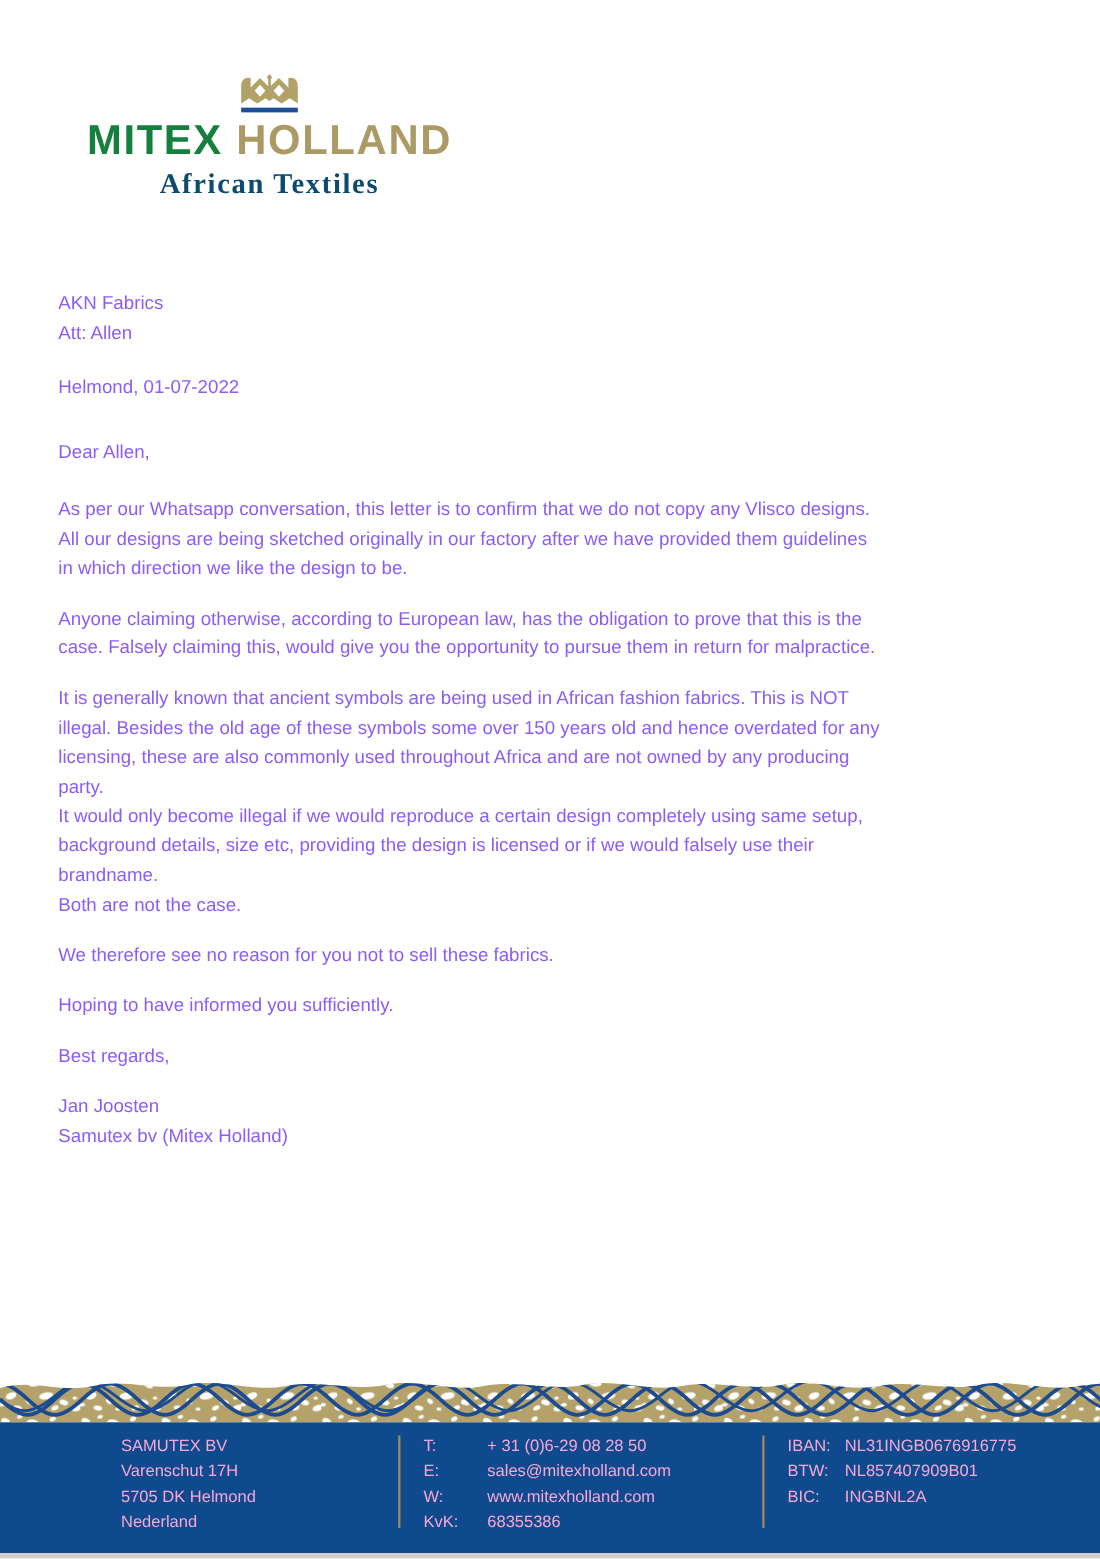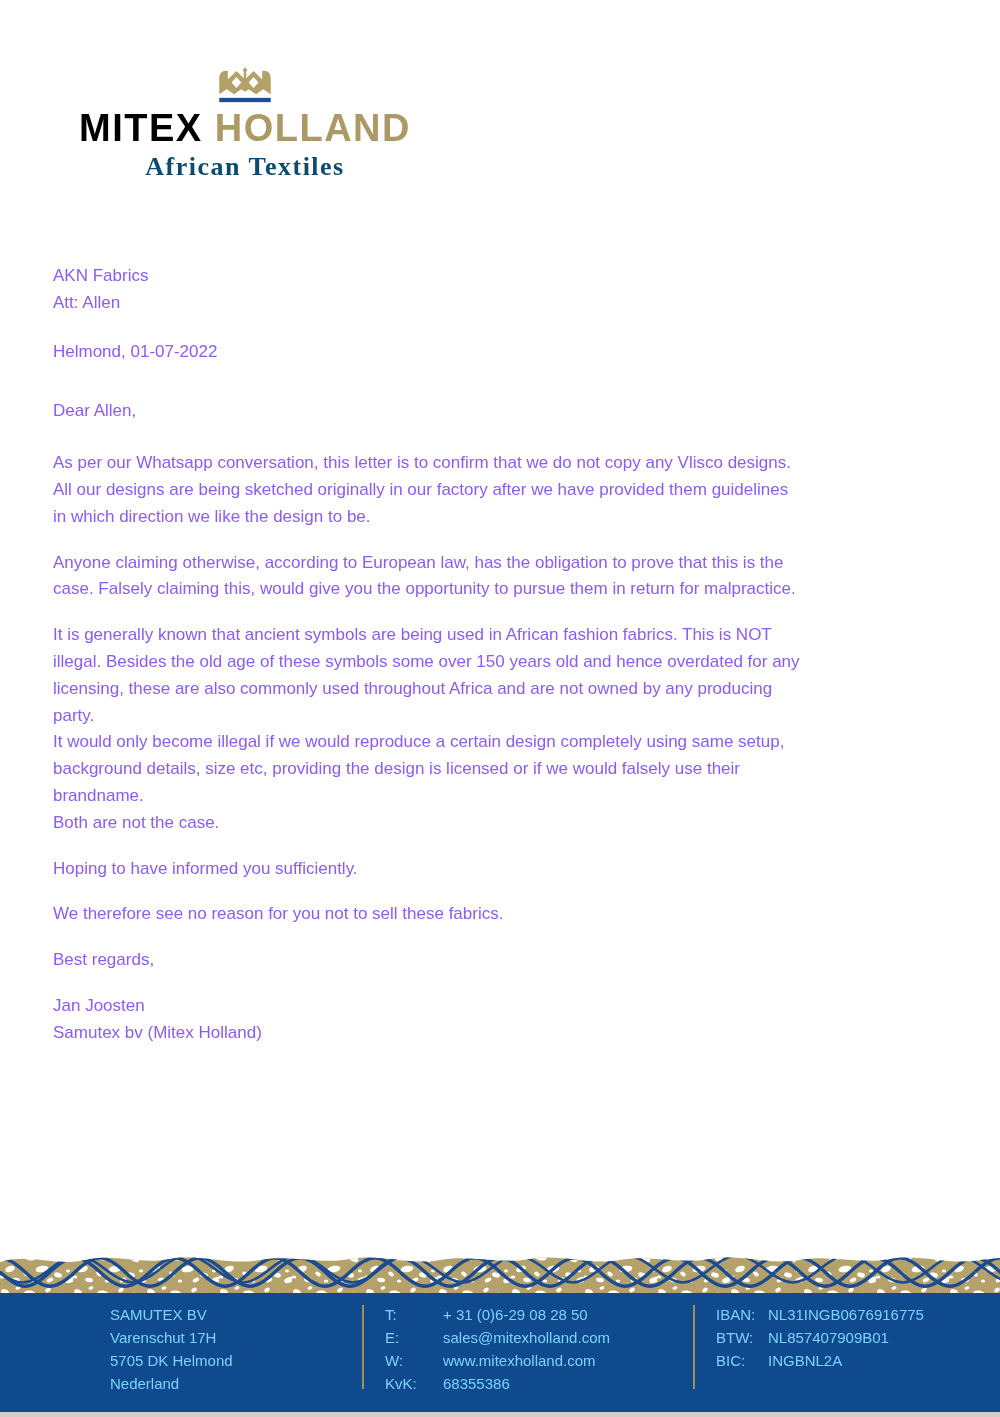--- a/index.html
+++ b/index.html
@@ -22,21 +22,21 @@
     text-align: center;
   }
   .crown { display: block; margin: 0 auto 4px auto; }
   .wordmark {
     font-size: 38px;
     font-weight: 700;
     letter-spacing: 1.5px;
     white-space: nowrap;
     line-height: 1.1;
   }
-  .wordmark .mitex   { color: #000000; }
+  .wordmark .mitex   { color: #15803d; }
   .wordmark .holland { color: #ab9a66; }
   .tagline {
     margin-top: 2px;
     font-family: "Liberation Serif", serif;
     font-size: 26px;
     font-weight: 700;
     letter-spacing: 1.5px;
     color: #0c4a6e;
   }
 
@@ -66,21 +66,21 @@
     height: 46px;
     display: block;
   }
   .footer-bar {
     position: absolute;
     left: 0;
     top: 1293px;
     width: 1000px;
     height: 119px;
     background: #0f4a8f;
-    color: #7dd3fc;
+    color: #f9a8d4;
     font-size: 15px;
     line-height: 23px;
   }
   .bottom-strip {
     position: absolute;
     left: 0;
     top: 1412px;
     width: 1000px;
     height: 5px;
     background: #cfcfcf;
@@ -132,22 +132,22 @@
     <p class="para pre">Anyone claiming otherwise, according to European law, has the obligation to prove that this is the
 case. Falsely claiming this, would give you the opportunity to pursue them in return for malpractice.</p>
     <p class="para pre">It is generally known that ancient symbols are being used in African fashion fabrics. This is NOT
 illegal. Besides the old age of these symbols some over 150 years old and hence overdated for any
 licensing, these are also commonly used throughout Africa and are not owned by any producing
 party.
 It would only become illegal if we would reproduce a certain design completely using same setup,
 background details, size etc, providing the design is licensed or if we would falsely use their
 brandname.
 Both are not the case.</p>
+    <p class="para pre">We therefore see no reason for you not to sell these fabrics.</p>
     <p class="para pre">Hoping to have informed you sufficiently.</p>
-    <p class="para pre">We therefore see no reason for you not to sell these fabrics.</p>
     <p class="para pre">Best regards,</p>
     <div class="signature pre">Jan Joosten
 Samutex bv (Mitex Holland)</div>
   </div>
 
   <svg class="pattern-band" viewBox="0 0 1000 46" preserveAspectRatio="none">
     <defs>
       <path id="bandshape" d="M0,15 C30,6 55,20 85,13 C115,6 140,18 170,12 C200,6 230,19 260,13 C290,7 320,18 350,12 C380,6 410,19 440,13 C470,7 500,18 530,12 C560,6 590,19 620,13 C650,7 680,18 710,12 C740,6 770,19 800,13 C830,7 860,18 890,12 C920,6 950,19 980,13 L1000,11 L1000,46 L0,46 Z"></path>
       <clipPath id="bandclip">
           <use href="#bandshape"></use>

